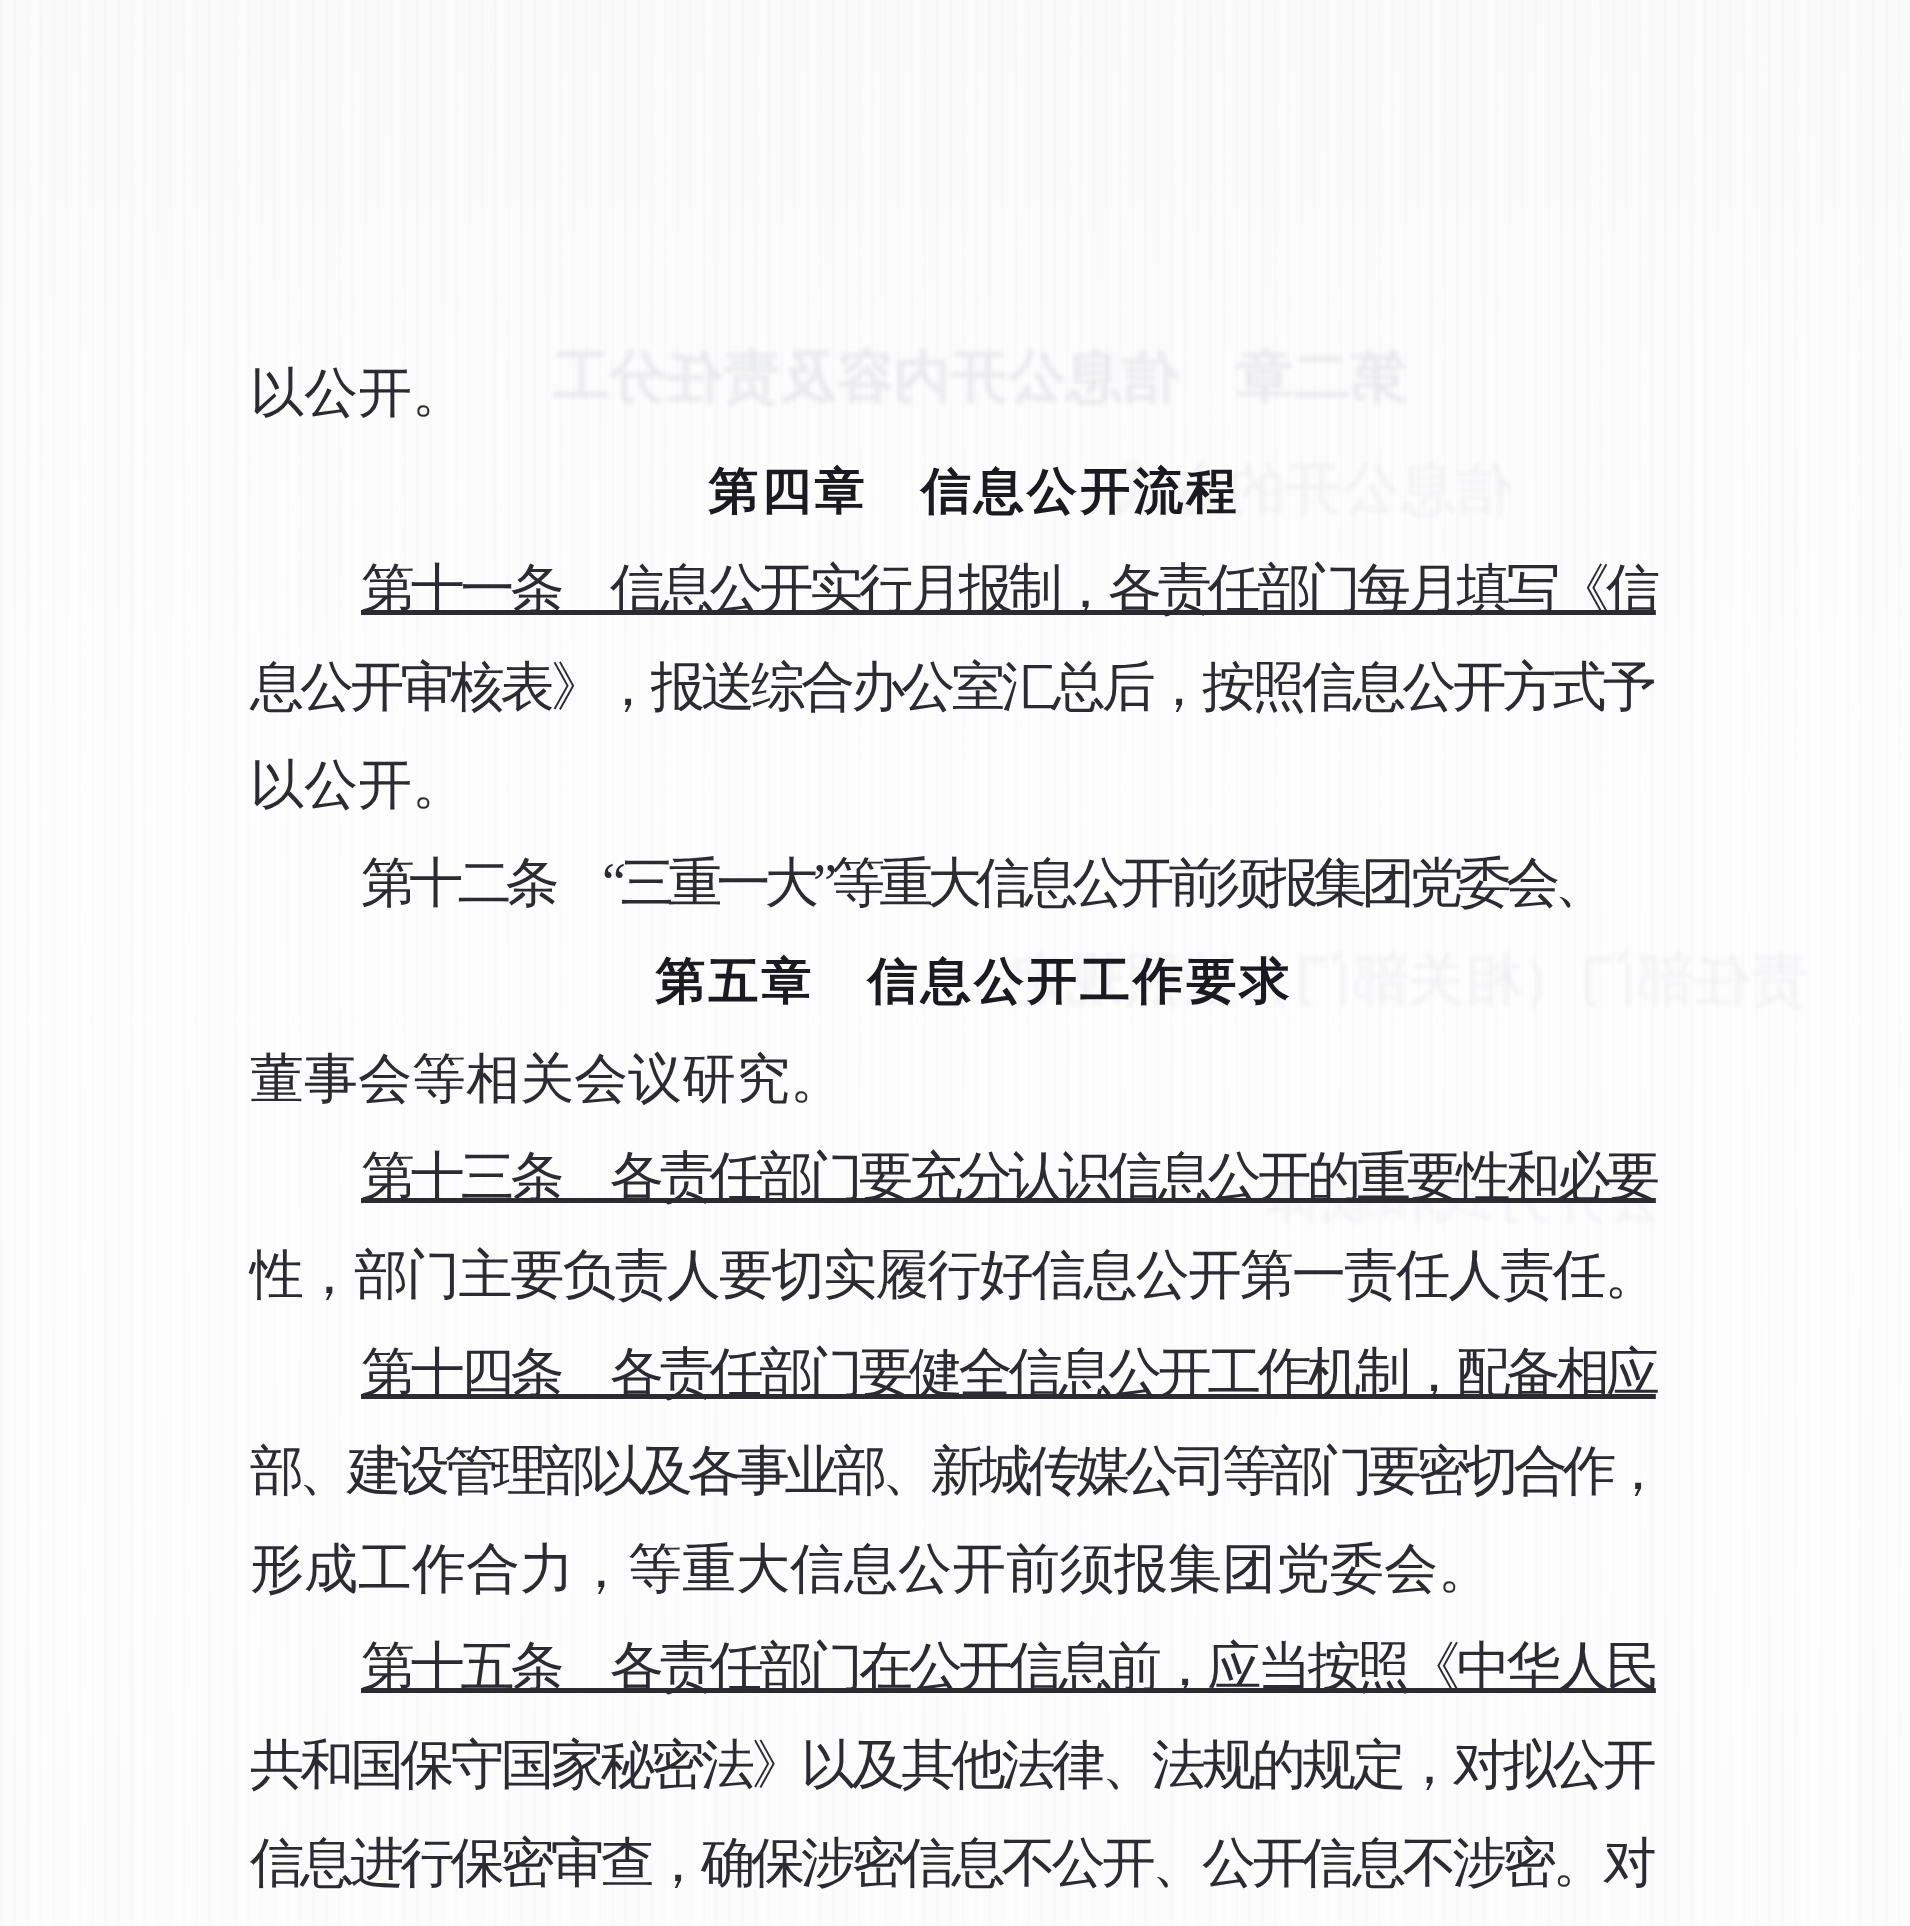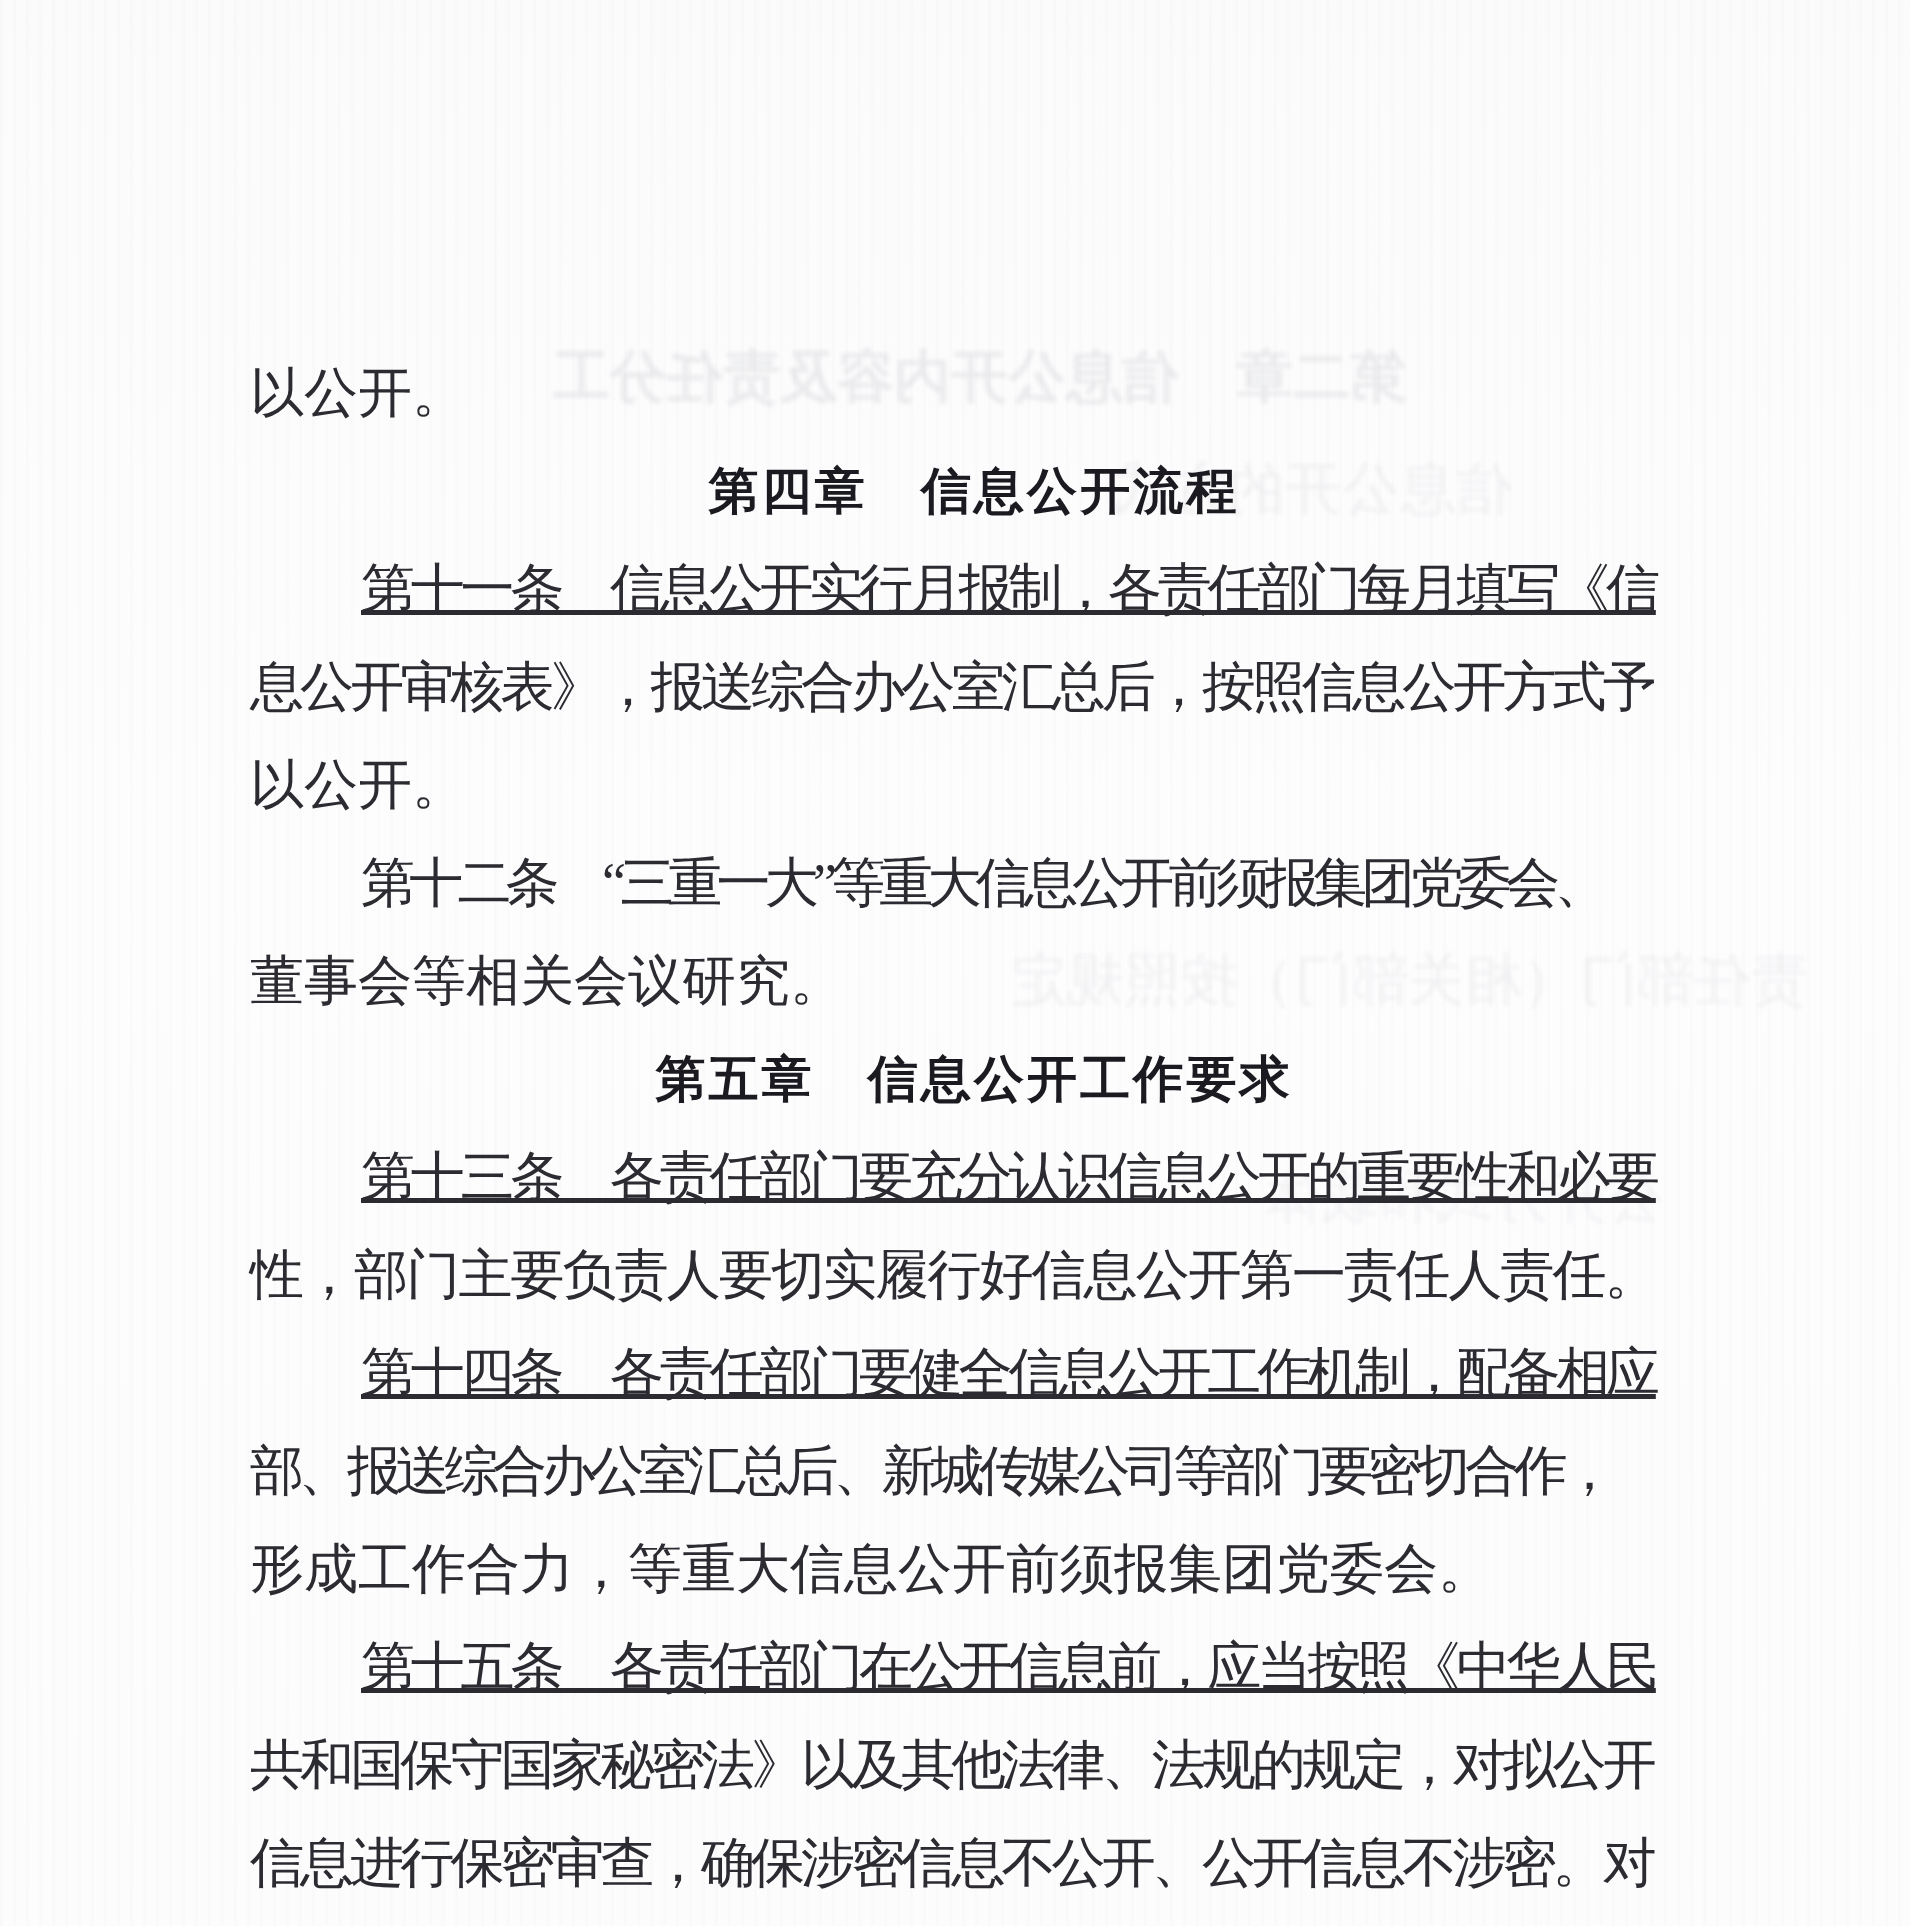--- a/index.html
+++ b/index.html
@@ -77,26 +77,26 @@
   <div class="bleed light" style="left:1009px;top:942px;">责任部门（相关部门）按照规定</div>
   <div class="bleed light" style="left:1264px;top:1160px;opacity:0.04;">公开方式和载体</div>
 
   <div class="text-block">
     <div class="line">以公开。</div>
     <div class="line heading">第四章　信息公开流程</div>
     <div class="line ind s11">第十一条　信息公开实行月报制，各责任部门每月填写《信</div>
     <div class="line s10">息公开审核表》，报送综合办公室汇总后，按照信息公开方式予</div>
     <div class="line">以公开。</div>
     <div class="line ind s15">第十二条　“三重一大”等重大信息公开前须报集团党委会、</div>
+    <div class="line heading">第五章　信息公开工作要求</div>
     <div class="line">董事会等相关会议研究。</div>
-    <div class="line heading">第五章　信息公开工作要求</div>
     <div class="line ind s11">第十三条　各责任部门要充分认识信息公开的重要性和必要</div>
     <div class="line s5">性，部门主要负责人要切实履行好信息公开第一责任人责任。</div>
     <div class="line ind s11">第十四条　各责任部门要健全信息公开工作机制，配备相应</div>
-    <div class="line s14">部、报送综合办公室汇总后、新城传媒公司等部门要密切合作，</div>
+    <div class="line s14">部、建设管理部以及各事业部、新城传媒公司等部门要密切合作，</div>
     <div class="line">形成工作合力，等重大信息公开前须报集团党委会。</div>
     <div class="line ind s11">第十五条　各责任部门在公开信息前，应当按照《中华人民</div>
     <div class="line s10">共和国保守国家秘密法》以及其他法律、法规的规定，对拟公开</div>
     <div class="line s10">信息进行保密审查，确保涉密信息不公开、公开信息不涉密。对</div>
 
   </div>
 
 </div>
 
 

